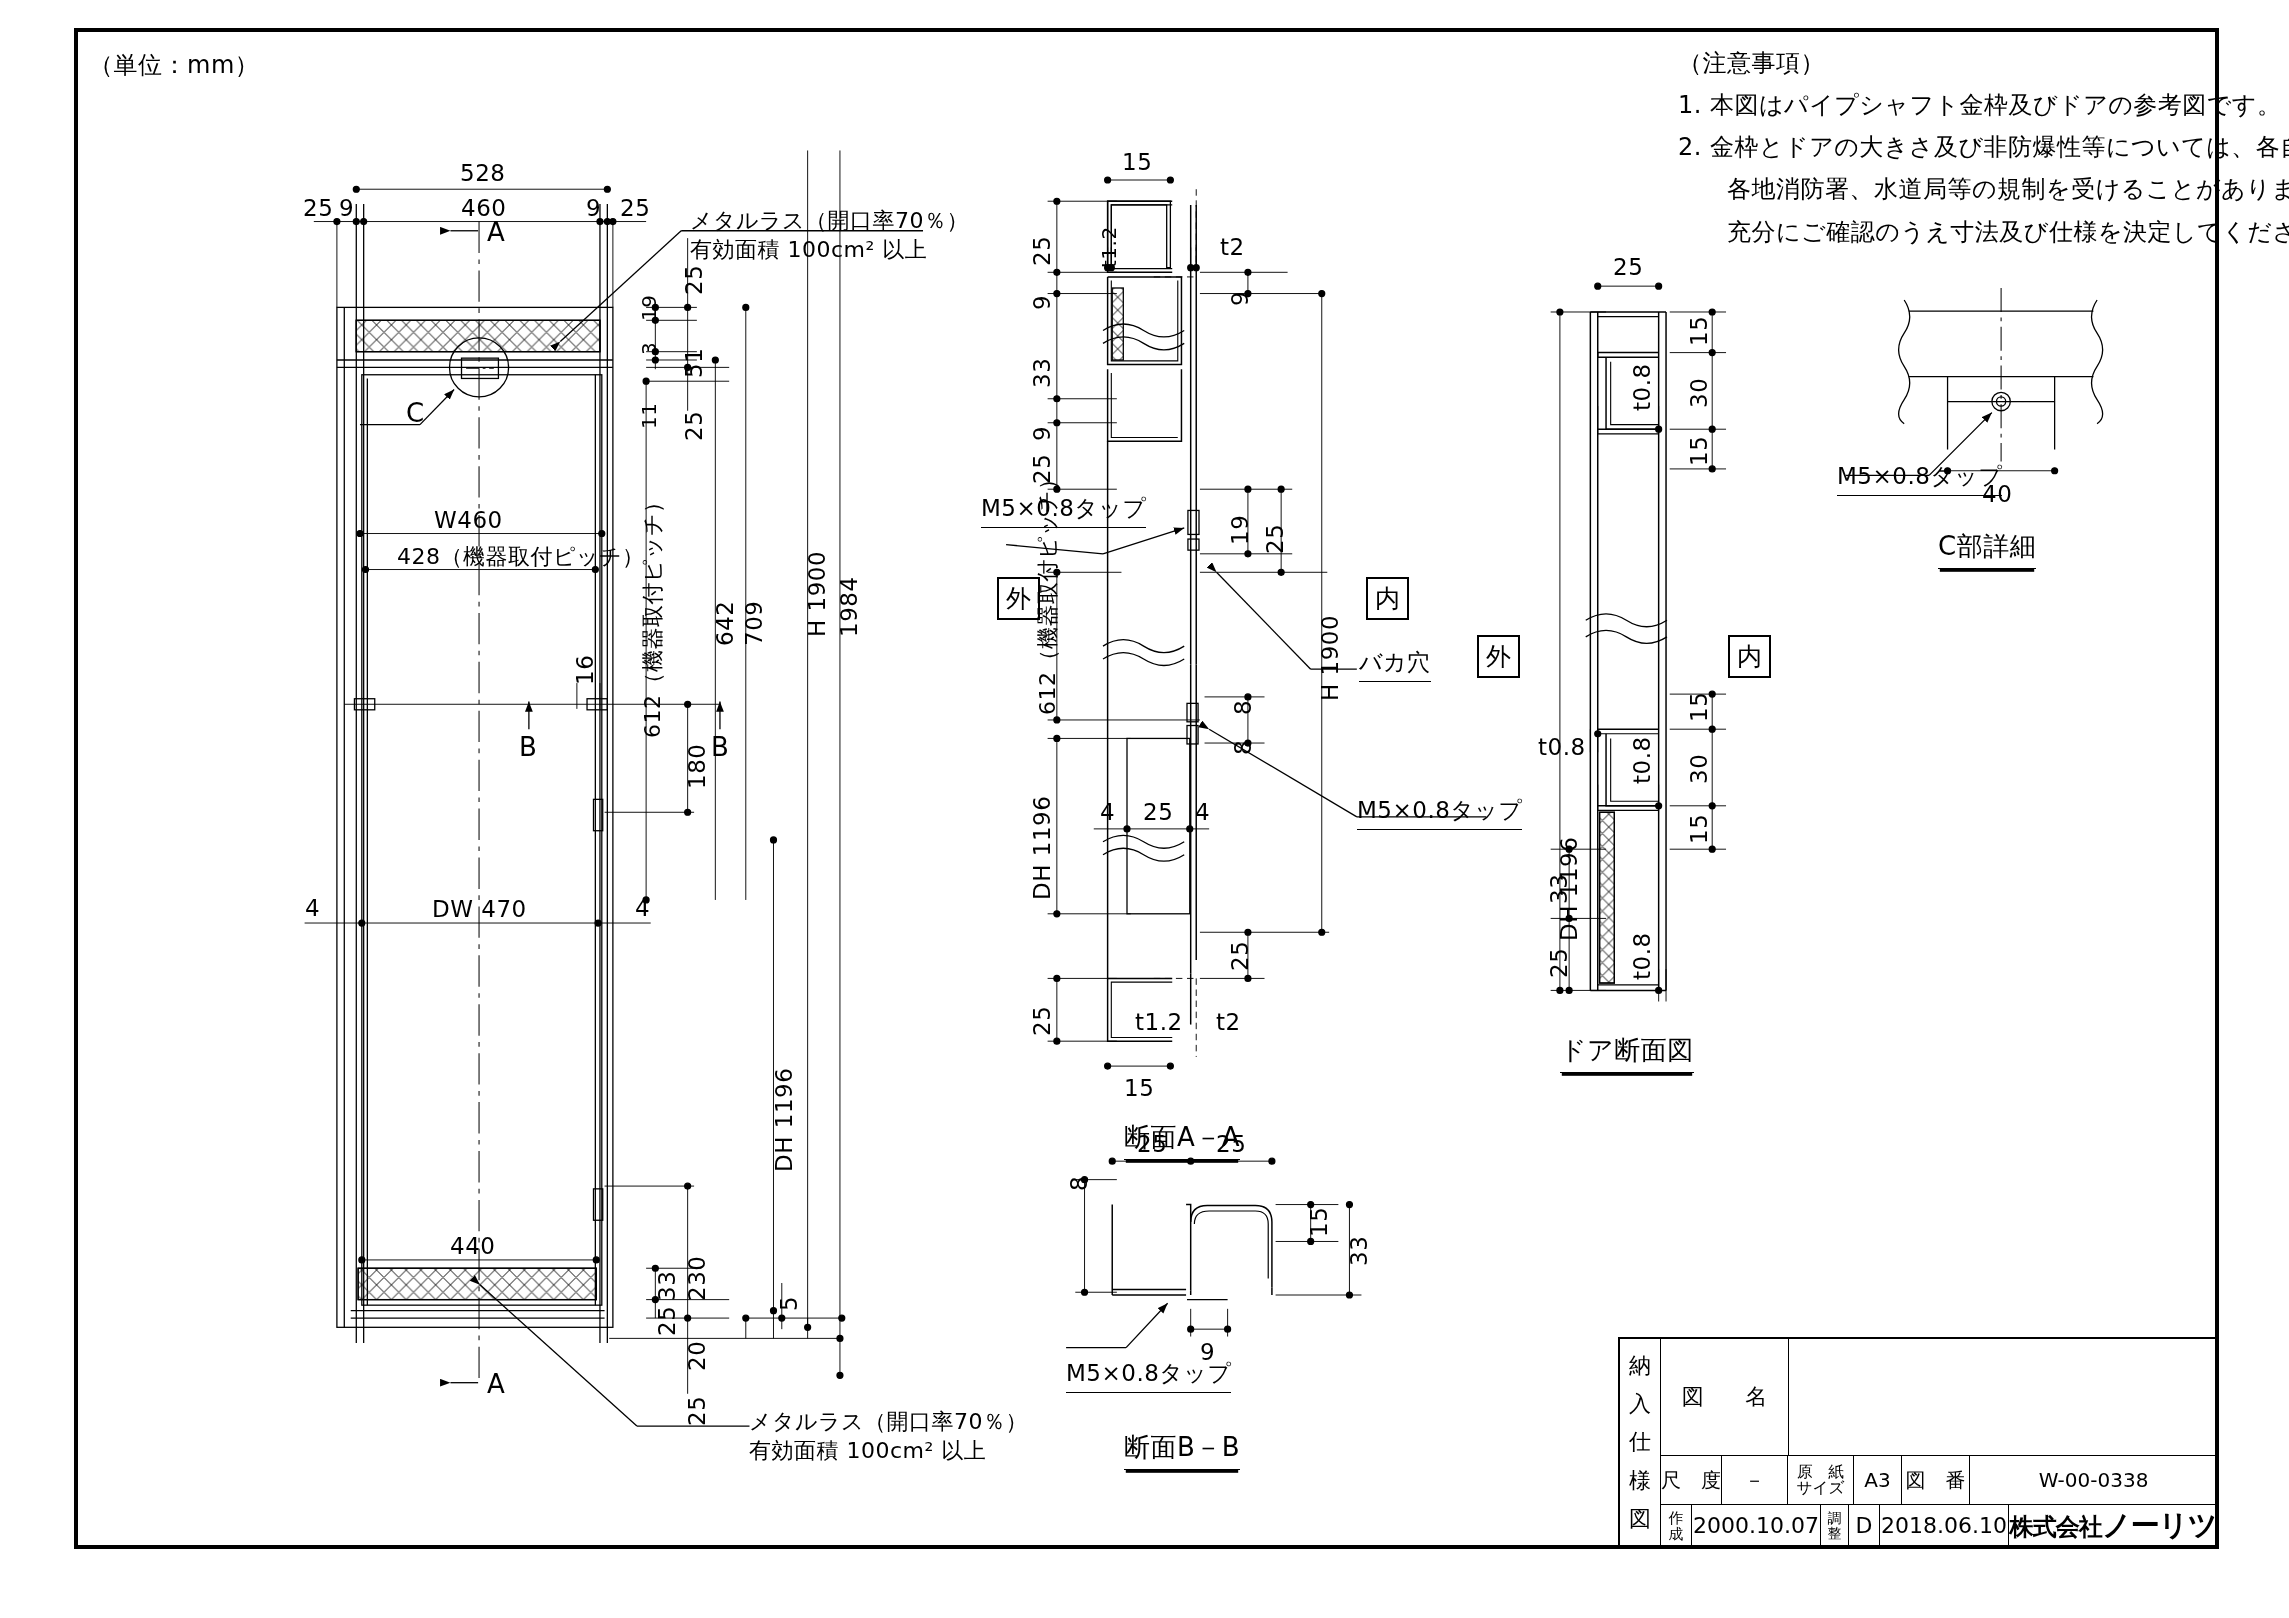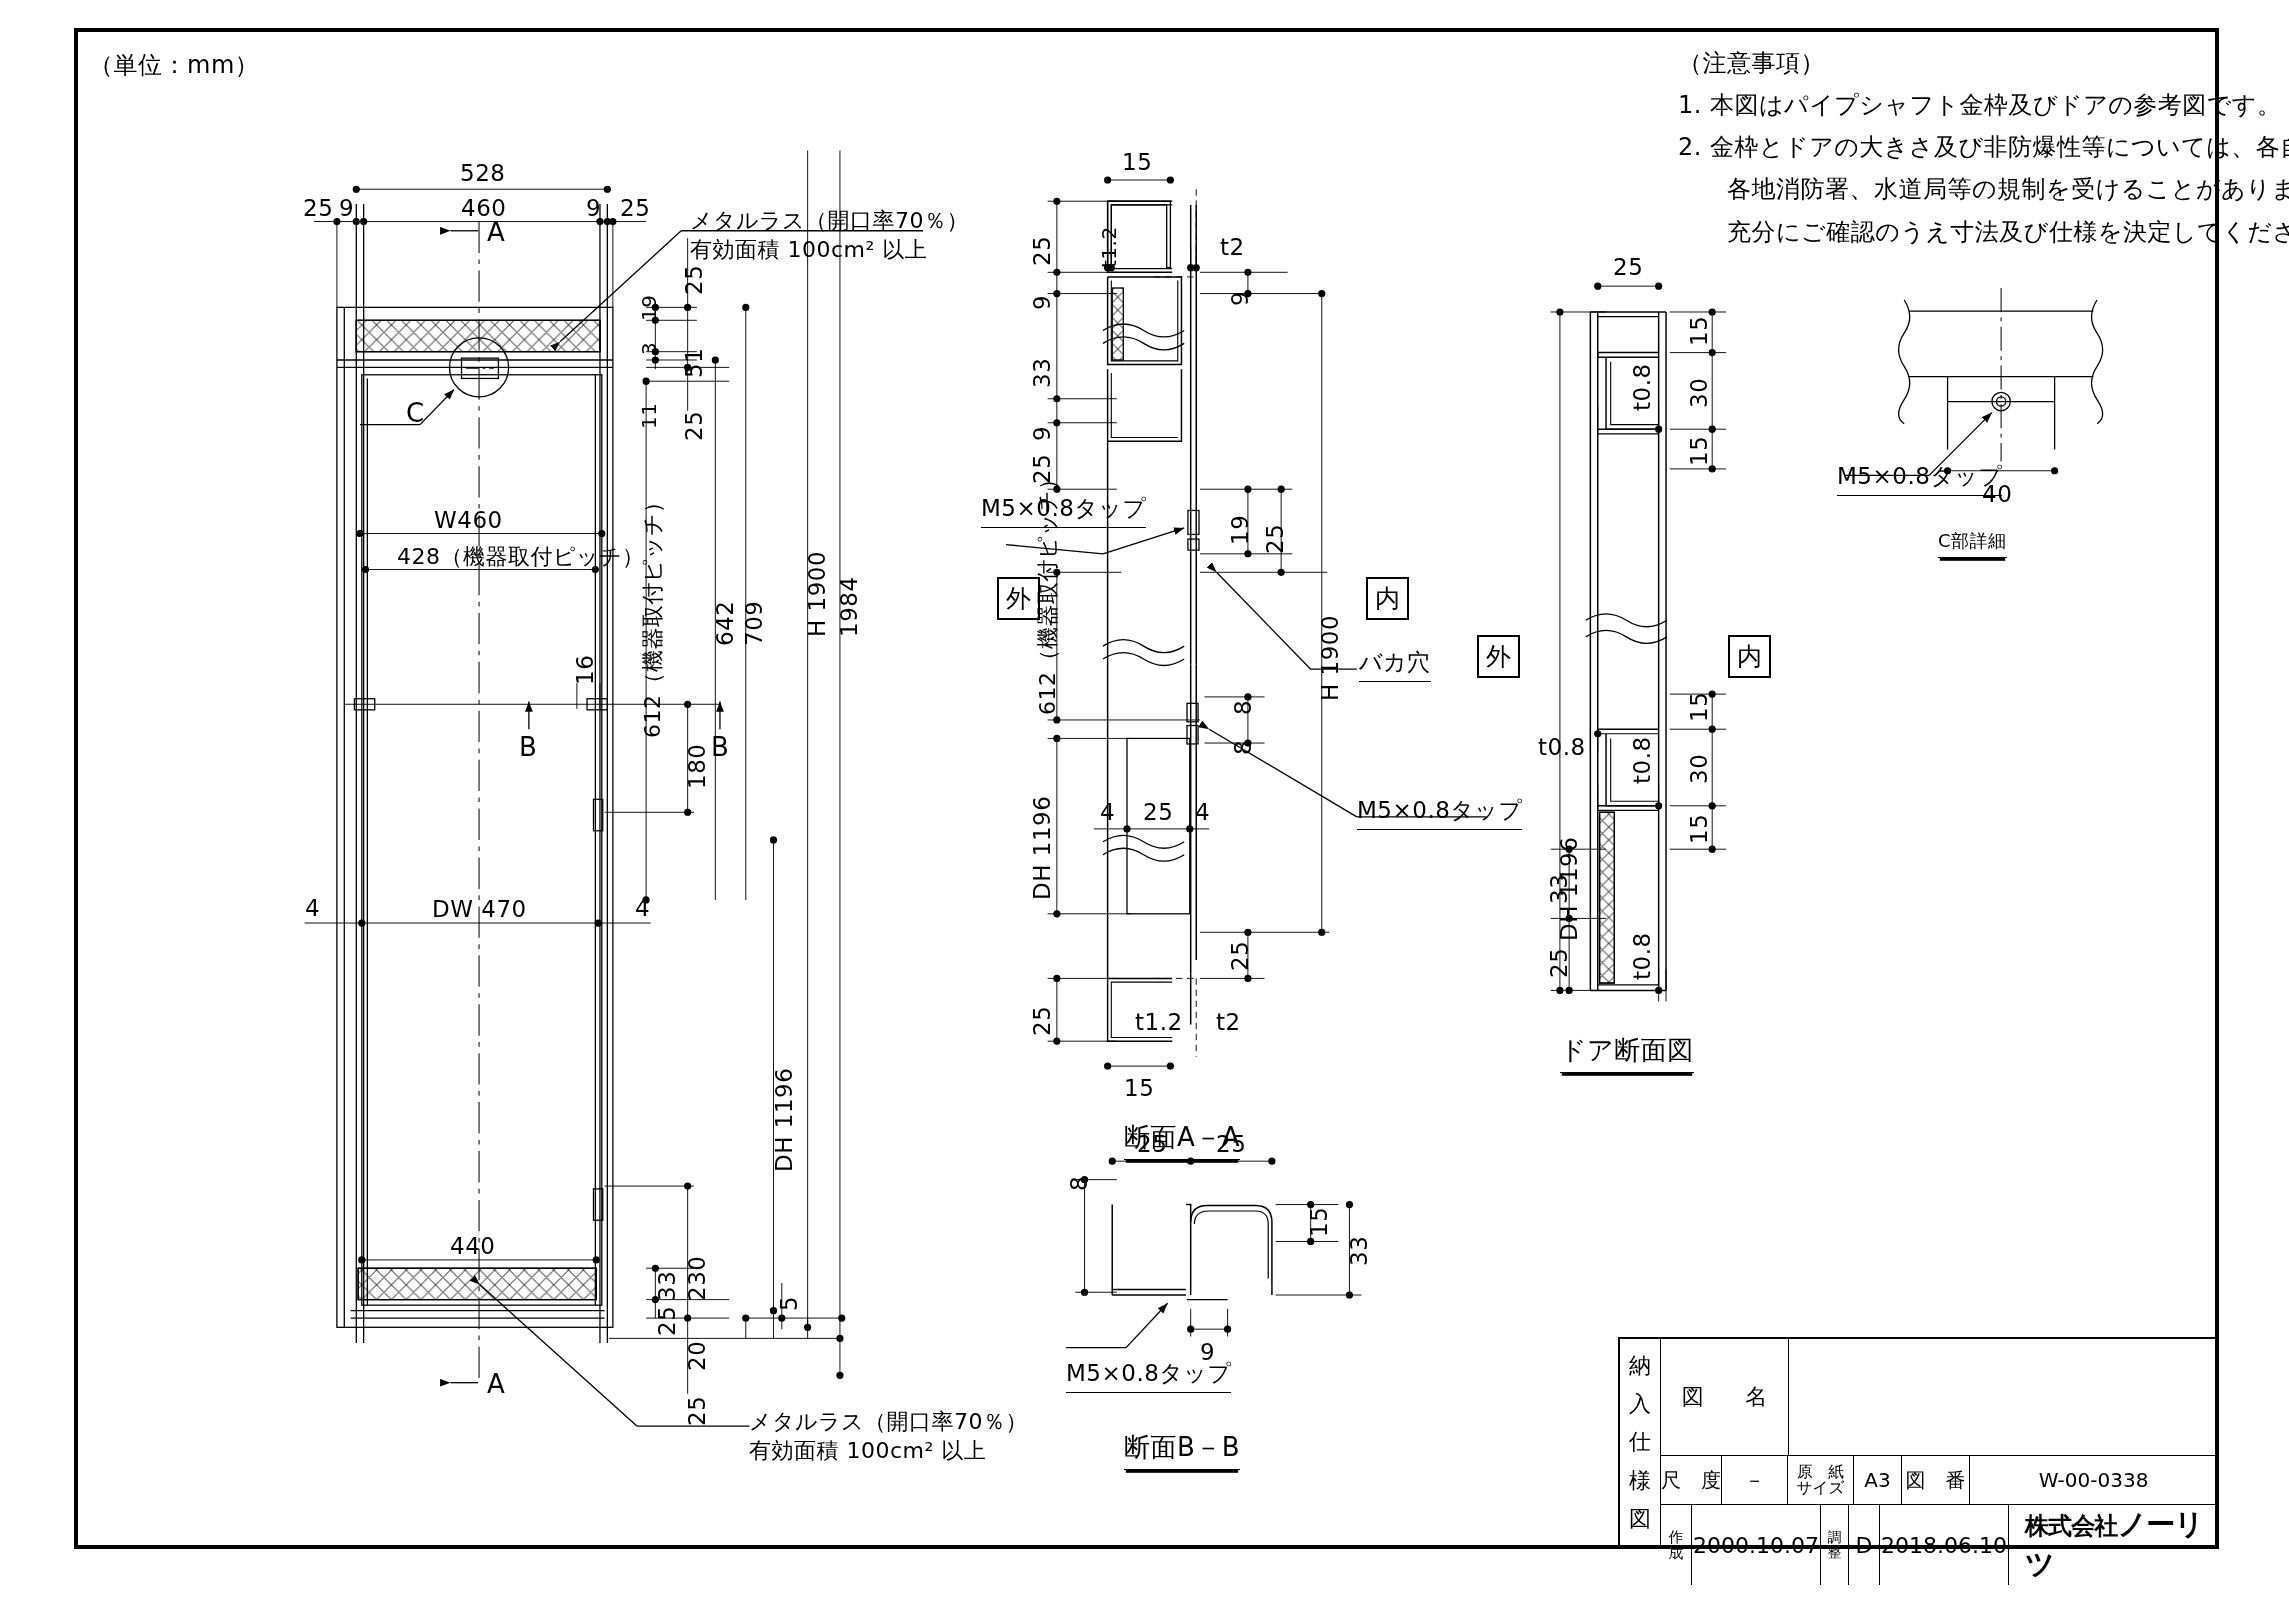--- a/index.html
+++ b/index.html
@@ -595,21 +595,21 @@
 <div class="t num rot" style="left:1626px;top:784px;">t0.8</div>
 <div class="t num rot" style="left:1626px;top:980px;">t0.8</div>
 <div class="t num rot" style="left:1543px;top:904px;">33</div>
 <div class="t num rot" style="left:1543px;top:978px;">25</div>
 <div class="boxk" style="left:1477px;top:635px;">外</div>
 <div class="boxk" style="left:1728px;top:635px;">内</div>
 <div class="t jp dul" style="left:1560px;top:1032px;font-size:26px;">ドア断面図</div>
 
 <div class="t num" style="left:1982px;top:478px;">40</div>
 <div class="t jp ul" style="left:1837px;top:460px;font-size:23px;">M5×0.8タップ</div>
-<div class="t jp dul" style="left:1938px;top:528px;font-size:18px;">C部詳細</div>
+<div class="t jp dul" style="left:1938px;top:528px;font-size:26px;">C部詳細</div>
 
 <div id="tb">
   <div class="col-v">
     <span>納</span>
     <span>入</span>
     <span>仕</span>
     <span>様</span>
     <span>図</span>
   </div>
   <div class="rest">
@@ -641,19 +641,19 @@
       </div>
       <div class="c" style="width:129px;">2000.10.07</div>
       <div class="c" style="width:28px;">
         <div class="vstack" style="font-size:14px;">
           <span>調</span>
           <span>整</span>
         </div>
       </div>
       <div class="c" style="width:31px;">D</div>
       <div class="c" style="width:129px;">2018.06.10</div>
-      <div class="c" style="flex:1;margin-left:16px;">
+      <div class="c" style="flex:1;">
         <span class="logo"><span class="kk">株式会社</span><span>ノーリツ</span></span>
       </div>
     </div>
   </div>
 </div>
 
 
 </body></html>

